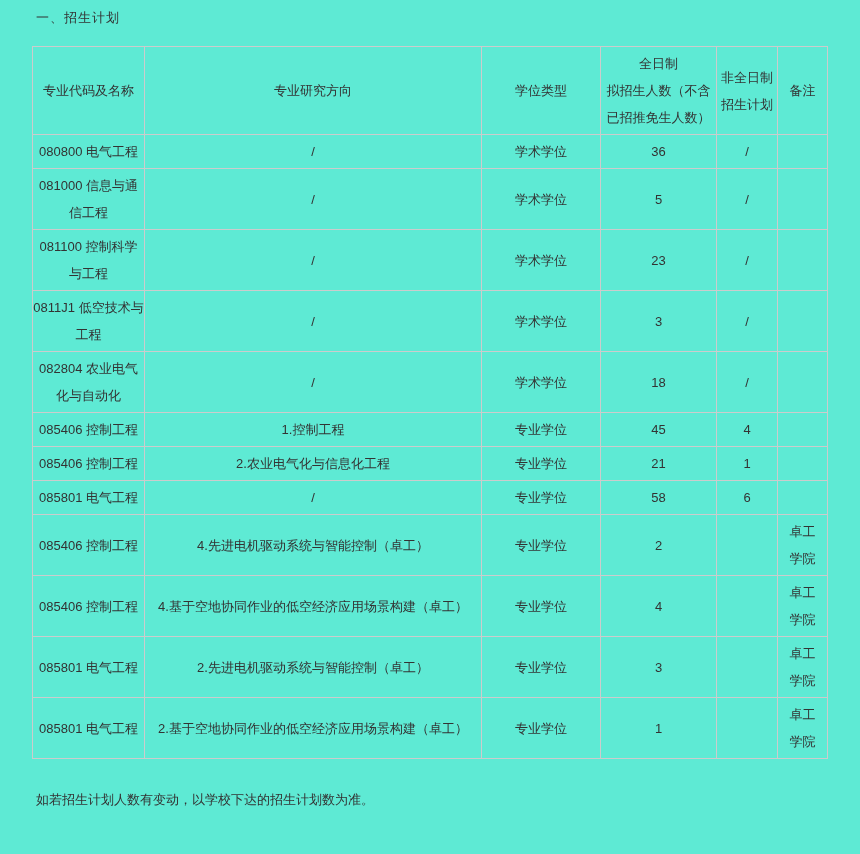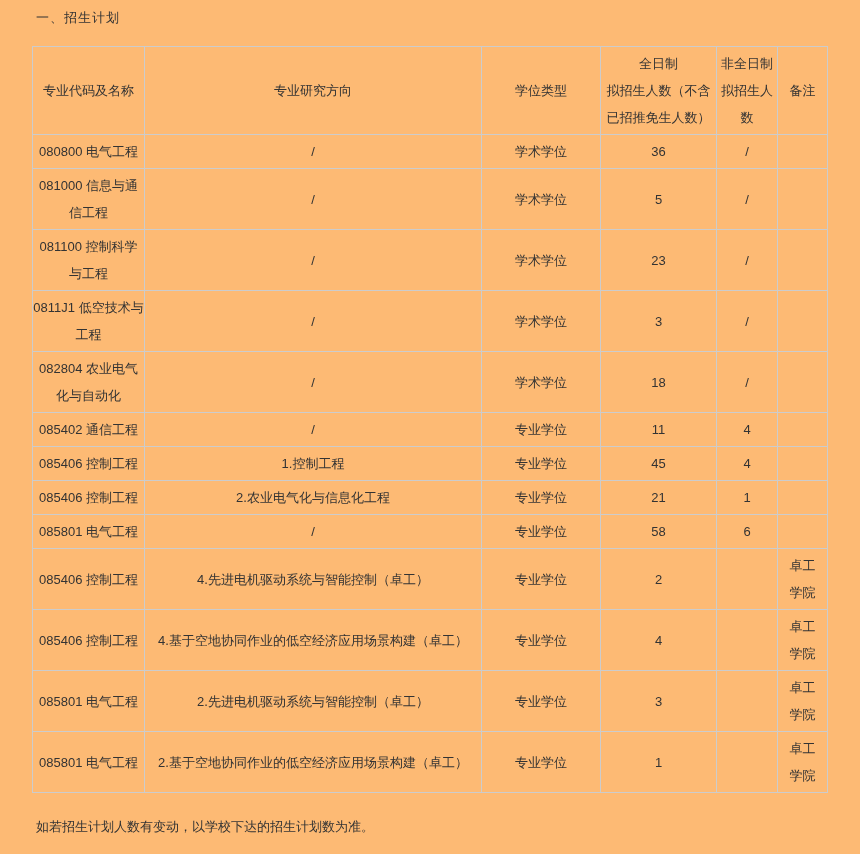--- a/index.html
+++ b/index.html
@@ -5,21 +5,21 @@
   html, body {
     margin: 0;
     padding: 0;
     background: #ffffff;
     font-family: "Liberation Sans", "DejaVu Sans", sans-serif;
     color: #333333;
   }
   .page {
     width: 860px;
     height: 854px;
-    background: #fdba74;
+    background: #5eead4;
     box-sizing: border-box;
     overflow: hidden;
   }
   .section-title {
     margin: 10px 0 0 36px;
     font-size: 13px;
     line-height: 15px;
     letter-spacing: 1px;
   }
   table.plan {
@@ -49,21 +49,21 @@
   td.c-code   { padding: 3px 4px; margin-left: 17px; }
   td.c-dir    { text-align: left; padding: 3px 4px 3px 9px; }
   td.c-remark { padding: 3px 2px; }
   .remark-inner {
     display: inline-block;
     width: 2em;
     text-align: left;
     vertical-align: middle;
   }
   .footnote {
-    margin: 26px 0 0 36px;
+    margin: 33px 0 0 36px;
     font-size: 13px;
     line-height: 16px;
   }
 </style>
 </head>
 <body>
 
 <div class="page">
 
   <div class="section-title">一、招生计划</div>
@@ -81,21 +81,21 @@
       <tr>
         <th class="h-code">专业代码及名称</th>
         <th class="h-dir">专业研究方向</th>
         <th class="h-degree">学位类型</th>
         <th class="h-full">
           <div>全日制</div>
           <div>拟招生人数（不含已招推免生人数）</div>
         </th>
         <th class="h-part">
           <div>非全日制</div>
-          <div>拟招生人数</div>
+          <div>招生计划</div>
         </th>
         <th class="h-remark">备注</th>
       </tr>
     </thead>
     <tbody id="table-body">
   <tr>
     <td class="c-code">080800 电气工程</td>
     <td class="c-dir">/</td>
     <td class="c-degree">学术学位</td>
     <td class="c-full">36</td>
@@ -142,30 +142,20 @@
     <td class="c-code">082804 农业电气化与自动化</td>
     <td class="c-dir">/</td>
     <td class="c-degree">学术学位</td>
     <td class="c-full">18</td>
     <td class="c-part">/</td>
     <td class="c-remark">
       <span class="remark-inner"></span>
     </td>
   </tr>
 
-  <tr>
-    <td class="c-code">085402 通信工程</td>
-    <td class="c-dir">/</td>
-    <td class="c-degree">专业学位</td>
-    <td class="c-full">11</td>
-    <td class="c-part">4</td>
-    <td class="c-remark">
-      <span class="remark-inner"></span>
-    </td>
-  </tr>
 
   <tr>
     <td class="c-code">085406 控制工程</td>
     <td class="c-dir">1.控制工程</td>
     <td class="c-degree">专业学位</td>
     <td class="c-full">45</td>
     <td class="c-part">4</td>
     <td class="c-remark">
       <span class="remark-inner"></span>
     </td>

